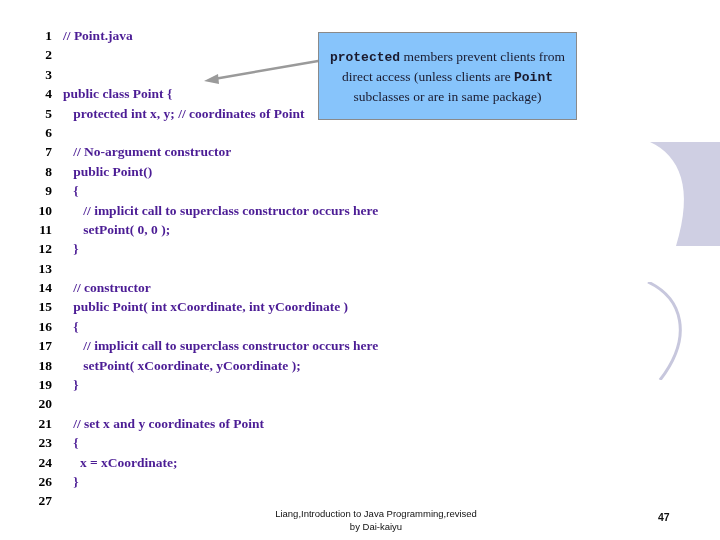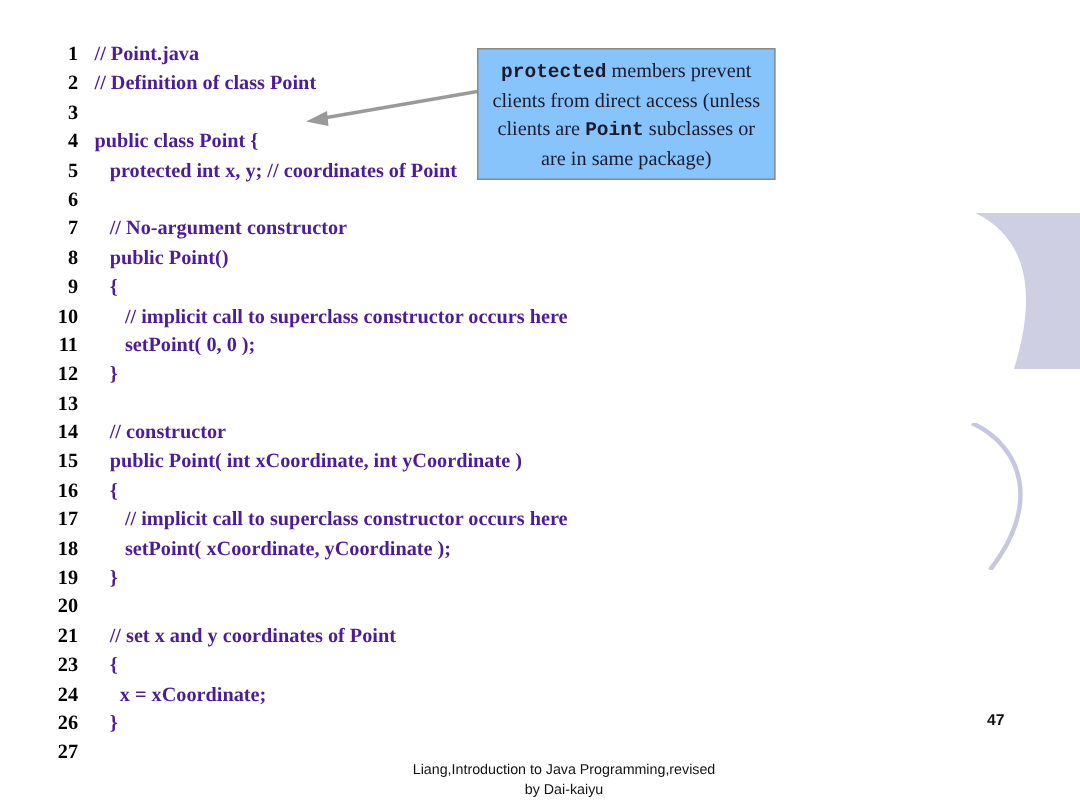--- a/index.html
+++ b/index.html
@@ -64,21 +64,21 @@
     font-weight: bold;
     color: #4c1d95;
     white-space: pre;
   }
 
   
   #callout-box {
     position: absolute;
     left: 318px;
     top: 32px;
-    width: 199px;
+    width: 259px;
     height: 88px;
     box-sizing: border-box;
     background: #87c4fb;
     border: 1px solid #8a8a8a;
     display: flex;
     align-items: center;
     justify-content: center;
     padding: 2px 6px;
   }
   #callout-text {
@@ -112,41 +112,41 @@
     width: 290px;
     text-align: center;
     font-family: "Liberation Sans", "DejaVu Sans", sans-serif;
     font-size: 9.5px;
     line-height: 12.5px;
     color: #111111;
   }
   #page-number {
     position: absolute;
     left: 658px;
-    top: 474px;
+    top: 511px;
     font-family: "Liberation Sans", "DejaVu Sans", sans-serif;
     font-size: 10.5px;
     font-weight: bold;
     color: #111111;
   }
 </style>
 </head>
 <body>
 
 <svg id="deco-upper-crescent" viewBox="0 0 78 104" preserveAspectRatio="none" aria-hidden="true">
   <path d="M 8 0 C 38 14, 52 46, 34 104 L 78 104 L 78 0 Z" fill="#cfcfe3"></path>
 </svg>
 
 <svg id="deco-lower-arc" viewBox="0 0 78 98" preserveAspectRatio="none" aria-hidden="true">
   <path d="M 6 0 C 40 16, 52 54, 18 98" fill="none" stroke="#c7c7dd" stroke-width="3"></path>
 </svg>
 
 <div class="code-listing">
   <div class="code-line"><span class="line-no">1</span><span class="line-src">// Point.java</span></div>
-  <div class="code-line"><span class="line-no">2</span><span class="line-src">// Definition of class Point</span></div>
+  <div class="code-line"><span class="line-no">2</span></div>
   <div class="code-line"><span class="line-no">3</span><span class="line-src"></span></div>
   <div class="code-line"><span class="line-no">4</span><span class="line-src">public class Point {</span></div>
   <div class="code-line"><span class="line-no">5</span><span class="line-src">   protected int x, y; // coordinates of Point</span></div>
   <div class="code-line"><span class="line-no">6</span><span class="line-src"></span></div>
   <div class="code-line"><span class="line-no">7</span><span class="line-src">   // No-argument constructor</span></div>
   <div class="code-line"><span class="line-no">8</span><span class="line-src">   public Point()</span></div>
   <div class="code-line"><span class="line-no">9</span><span class="line-src">   {</span></div>
   <div class="code-line"><span class="line-no">10</span><span class="line-src">      // implicit call to superclass constructor occurs here</span></div>
   <div class="code-line"><span class="line-no">11</span><span class="line-src">      setPoint( 0, 0 );</span></div>
   <div class="code-line"><span class="line-no">12</span><span class="line-src">   }</span></div>

